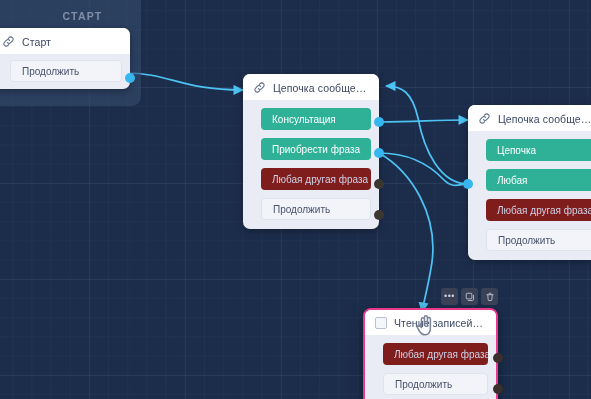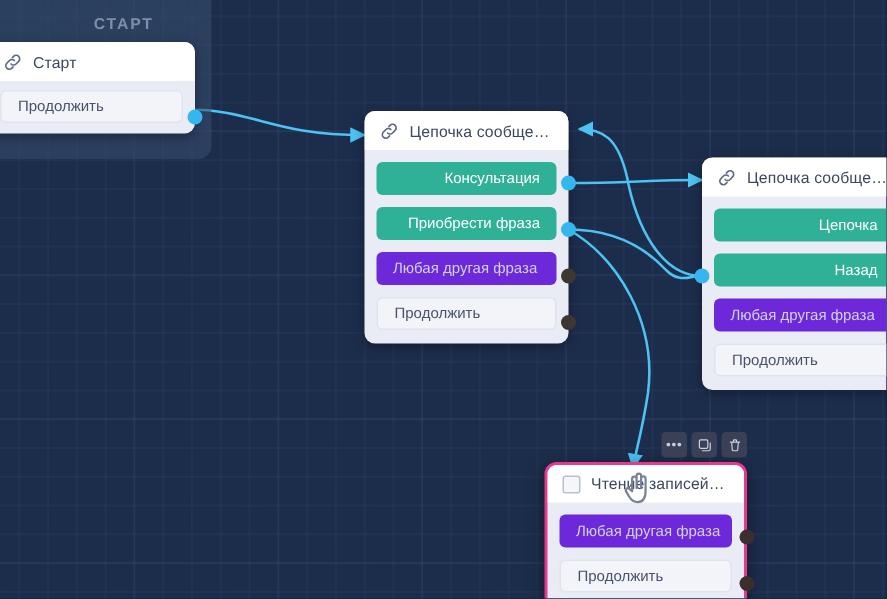--- a/index.html
+++ b/index.html
@@ -69,23 +69,24 @@
   .row {
     position: relative;
     height: 22px;
     border-radius: 4px;
     display: flex;
     align-items: center;
     padding: 0 11px;
     font-size: 10px;
     white-space: nowrap;
     overflow: hidden;
-  }
-  .row.green { background: #2fb197; color: #ffffff; justify-content: flex-end; }
-  .row.lav   { background: #6d28d9; color: #cfd3e8; }
+    margin-left: 10px;
+  }
+  .row.green { background: #2fb197; color: #ffffff; }
+  .row.lav   { background: #7f1d1d; color: #cfd3e8; }
   .row.plain { background: #f2f4f9; color: #49526b; border: 1px solid #dfe3ee; height: 20px; }
 
   
   .socket {
     position: absolute;
     width: 10px; height: 10px;
     border-radius: 50%;
     z-index: 14;
   }
   .socket.cyan  { background: #36b6ef; }
@@ -224,21 +225,21 @@
           <path d="M6.6 9.4a2.9 2.9 0 0 0 4.1 0l2.1-2.1a2.9 2.9 0 1 0-4.1-4.1l-1 1" fill="none" stroke="#5c6784" stroke-width="1.3" stroke-linecap="round"></path>
           <path d="M9.4 6.6a2.9 2.9 0 0 0-4.1 0L3.2 8.7a2.9 2.9 0 1 0 4.1 4.1l1-1" fill="none" stroke="#5c6784" stroke-width="1.3" stroke-linecap="round"></path>
         </svg>
         <span class="hdr-text">Цепочка сообщений</span>
       </div>
       <div class="node-rows">
         <div class="row green">
           <span>Цепочка</span>
         </div>
         <div class="row green">
-          <span>Назад</span>
+          <span>Любая</span>
         </div>
         <div class="row lav">
           <span>Любая другая фраза</span>
         </div>
         <div class="row plain">
           <span>Продолжить</span>
         </div>
       </div>
     </div>
     <div class="socket cyan" style="left:-5px; top:74px;"></div>

